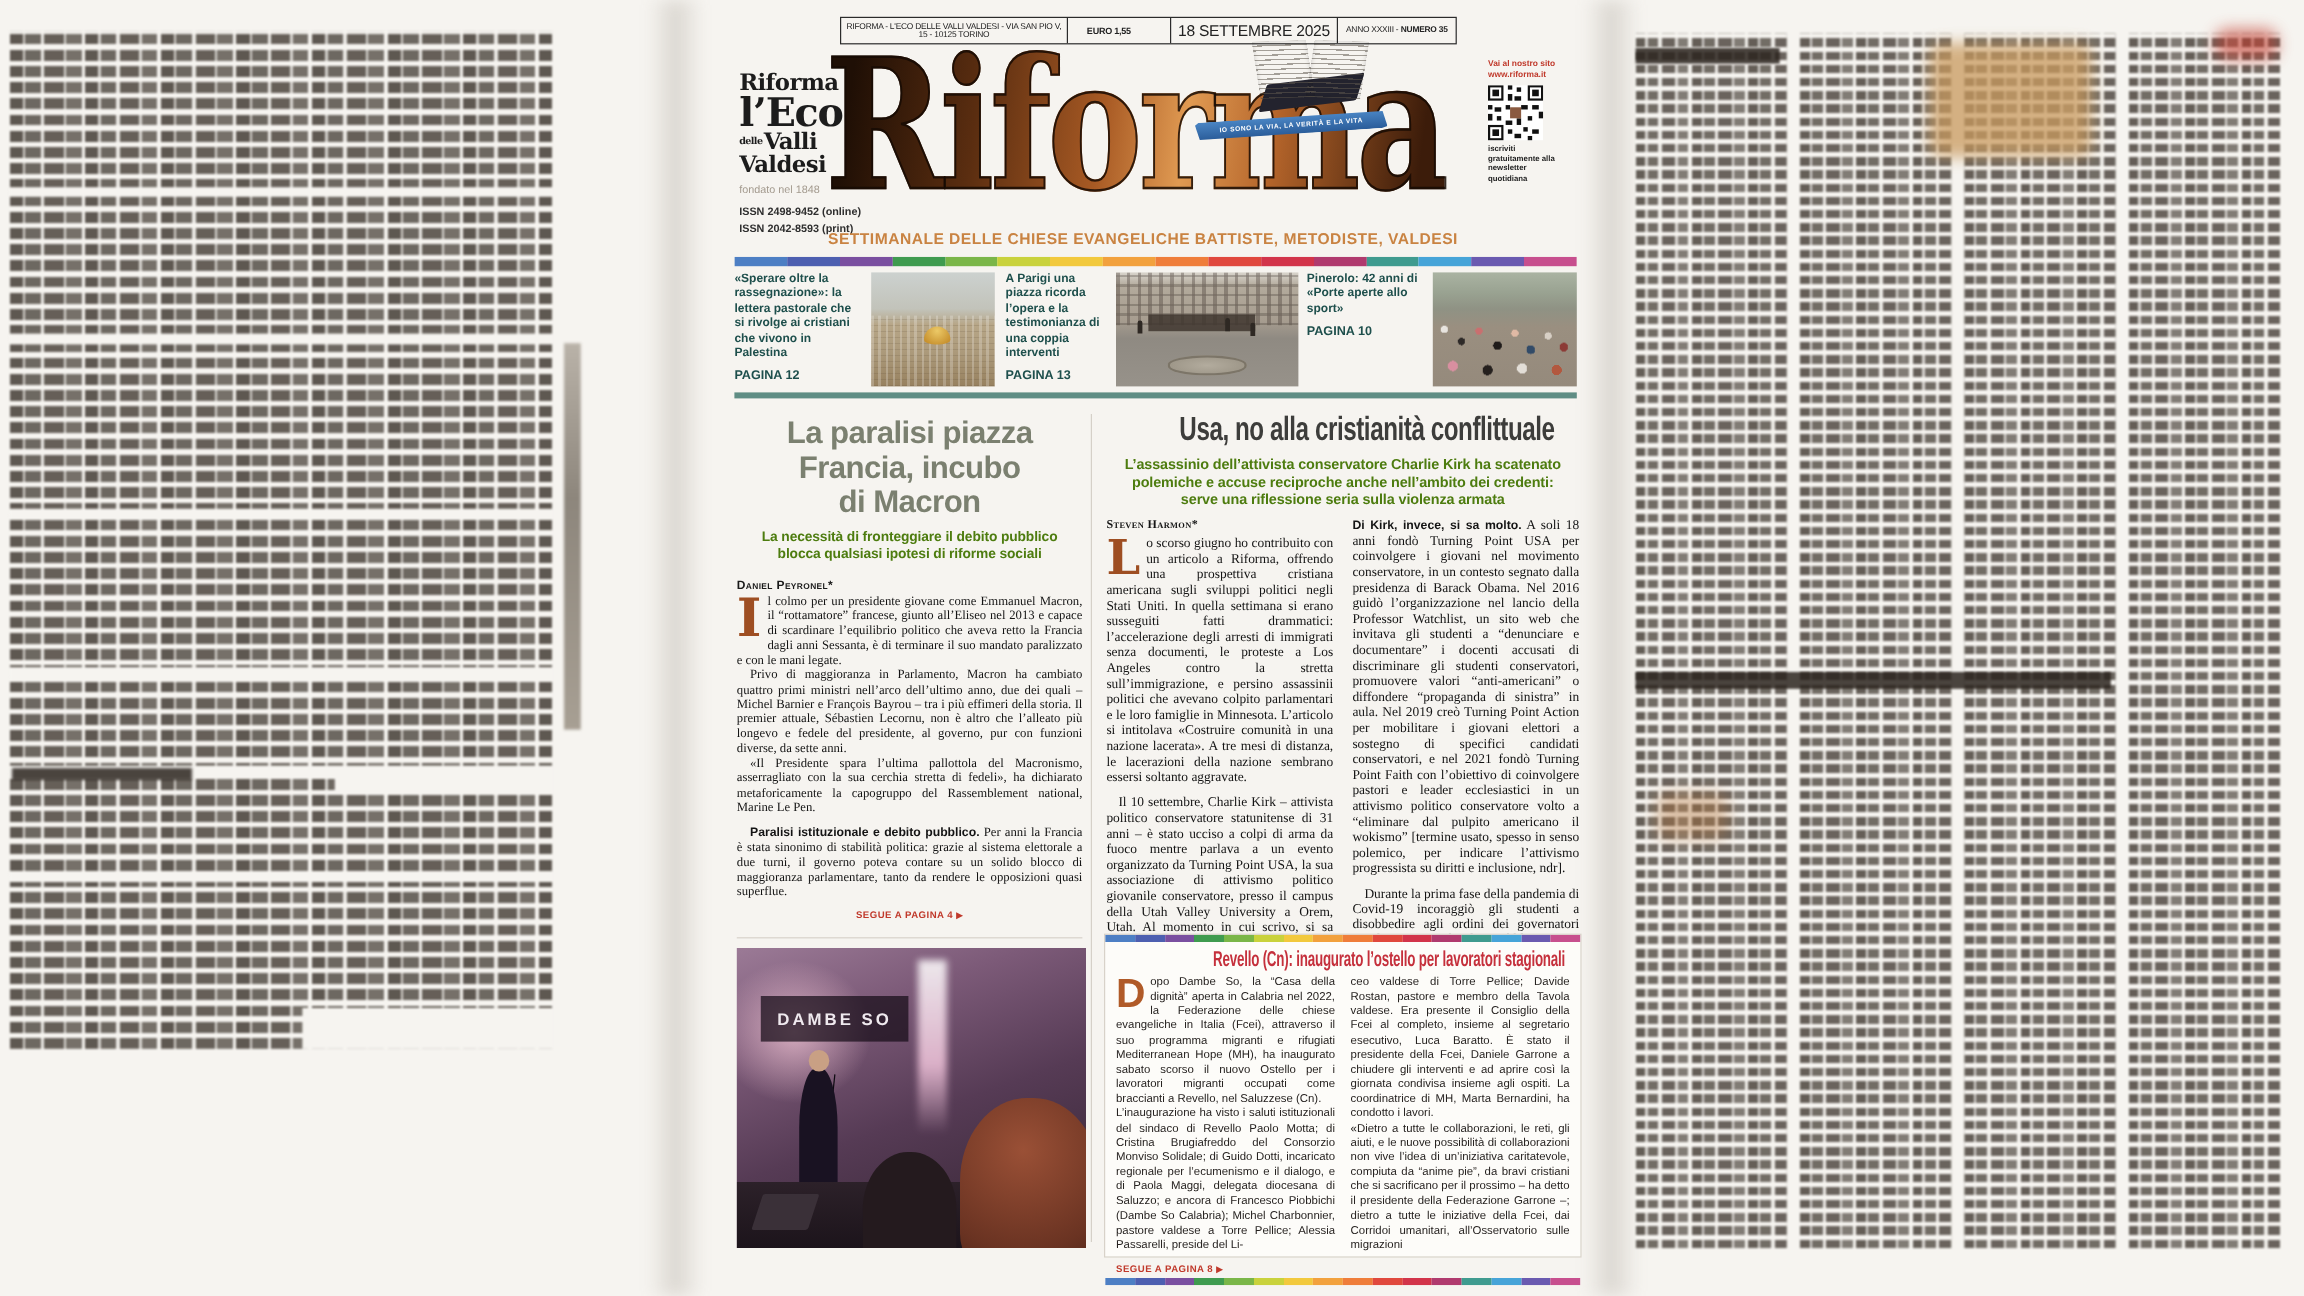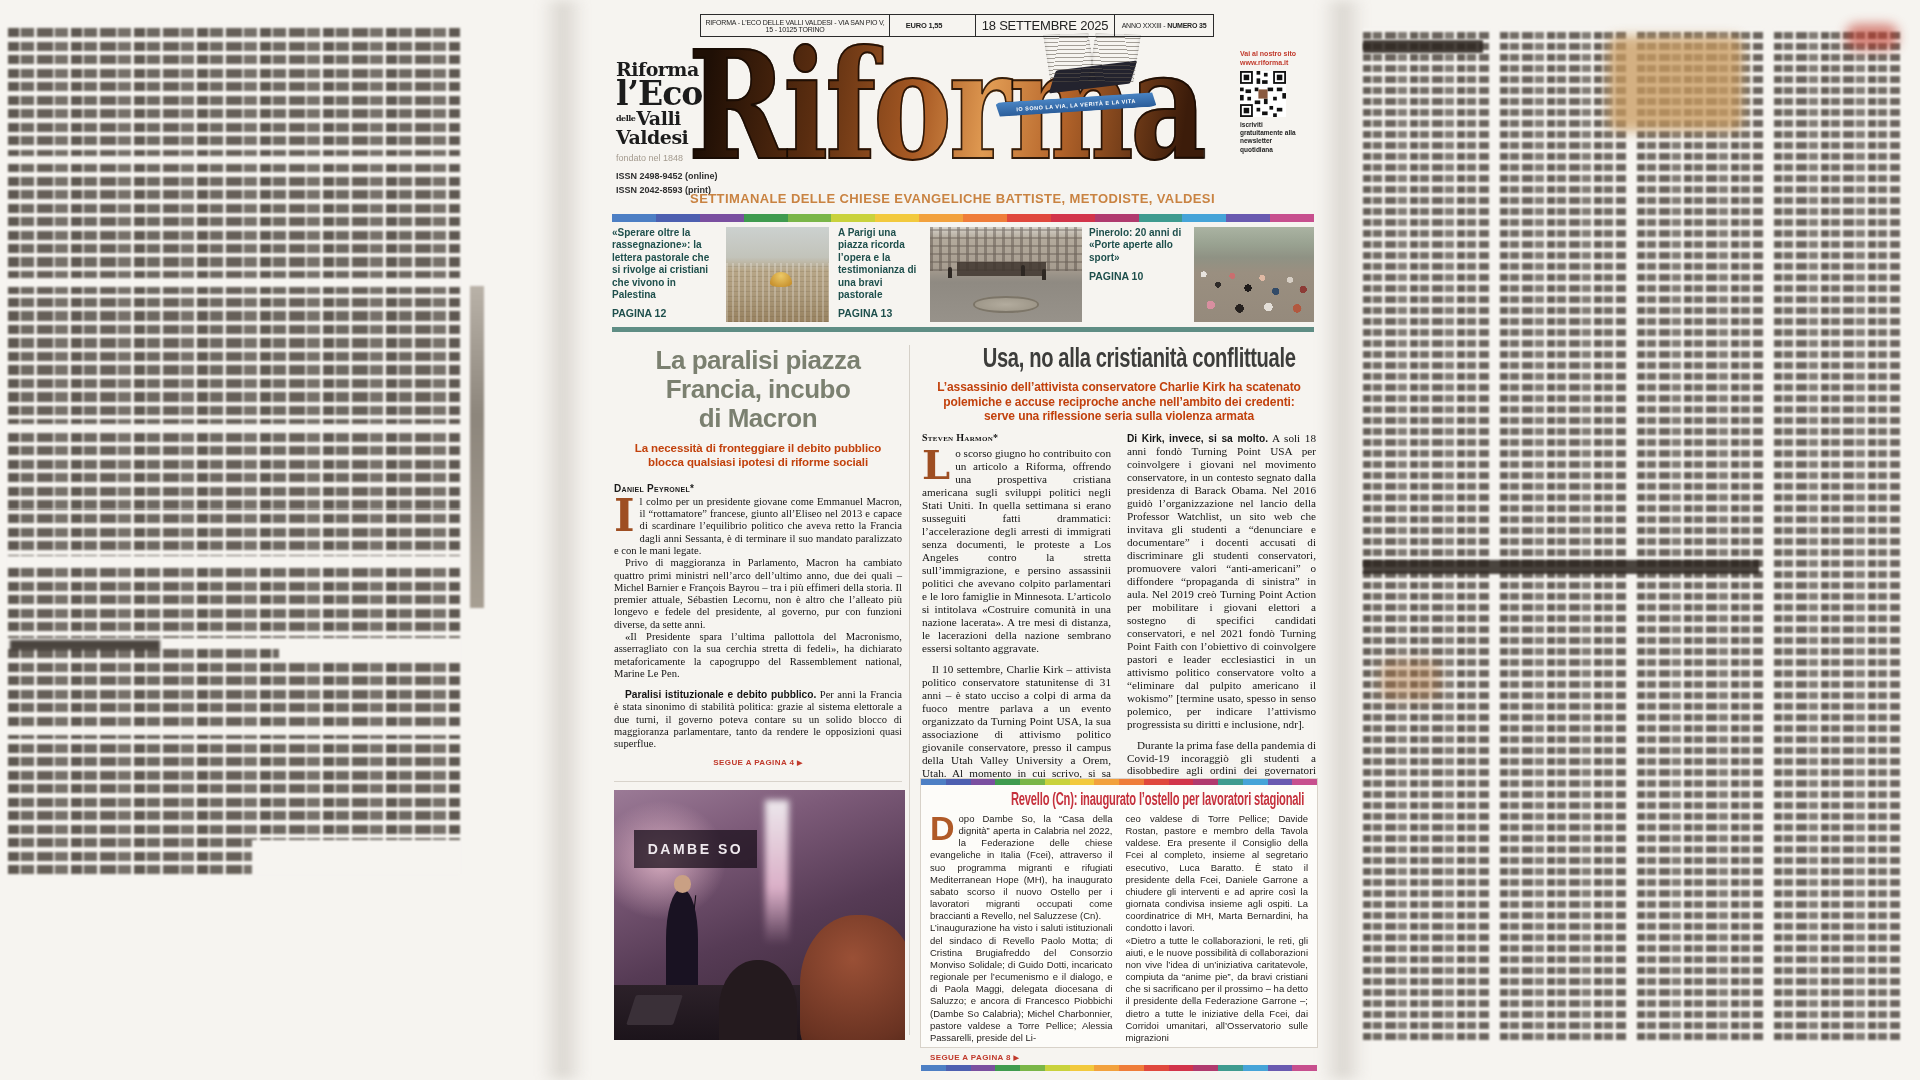--- a/index.html
+++ b/index.html
@@ -120,21 +120,21 @@
         radial-gradient(circle 7px at 86% 80%,#b2583f 60%,transparent 62%);}
   .tealbar{left:612px;top:327px;width:702px;height:5px;background:#5f8d84;}
 
   
   .vrule{left:909px;top:345px;width:1px;height:690px;background:#d5d0c8;}
   .hairline{left:614px;top:781px;width:288px;height:1px;background:#d8d3cb;}
 
   
   .france{left:614px;top:346px;width:288px;}
   .fr-h{font-size:26px;font-weight:bold;color:#7b8070;text-align:center;line-height:1.12;letter-spacing:-0.5px;}
-  .standfirst{color:#c2410c;font-weight:bold;text-align:center;}
+  .standfirst{color:#4d7c0f;font-weight:bold;text-align:center;}
   .fr-sf{font-size:11.5px;line-height:1.2;margin-top:9px;letter-spacing:-0.1px;}
   .byline{font-variant:small-caps;font-weight:bold;font-size:10px;letter-spacing:.3px;margin-top:13px;}
   .serif{font-family:"Liberation Serif","DejaVu Serif",serif;text-align:justify;color:#141414;}
   .fr-body{font-size:10.6px;line-height:1.16;margin-top:2px;}
   .fr-body p{margin:0;}
   .fr-body p.ind{text-indent:11px;}
   .fr-body p.gappara{margin-top:9px;}
   .dropcap{float:left;font-family:"DejaVu Serif",serif;font-weight:bold;color:#9e4e22;
            font-size:44px;line-height:.82;padding:2px 5px 0 0;}
   .segue{color:#c0392b;font-size:8px;font-weight:bold;letter-spacing:.4px;margin-top:7px;}
@@ -327,33 +327,33 @@
   <div class="abs teasers">
     <div class="tz-text t1">
       <div>«Sperare oltre la rassegnazione»: la lettera pastorale che si rivolge ai cristiani che vivono in Palestina</div>
       <div class="tz-page">PAGINA 12</div>
     </div>
     <div class="tz-img img-jer i1">
       <div class="tex"></div>
         <div class="dome"></div>
     </div>
     <div class="tz-text t2">
-      <div>A Parigi una piazza ricorda l’opera e la testimonianza di una bravi pastorale</div>
+      <div>A Parigi una piazza ricorda l’opera e la testimonianza di una coppia interventi</div>
       <div class="tz-page">PAGINA 13</div>
     </div>
     <div class="tz-img img-paris i2">
       <div class="win"></div>
         <div class="shop"></div>
         <div class="med"></div>
       <span class="ppl" style="left:12%;top:42%;"></span>
         <span class="ppl" style="left:60%;top:40%;"></span>
         <span class="ppl" style="left:74%;top:44%;"></span>
     </div>
     <div class="tz-text t3">
-      <div>Pinerolo: 20 anni di «Porte aperte allo sport»</div>
+      <div>Pinerolo: 42 anni di «Porte aperte allo sport»</div>
       <div class="tz-page">PAGINA 10</div>
     </div>
     <div class="tz-img img-run i3">
       <div class="crowd"></div>
     </div>
   </div>
   <div class="abs tealbar"></div>
 
   <div class="abs vrule"></div>
 

